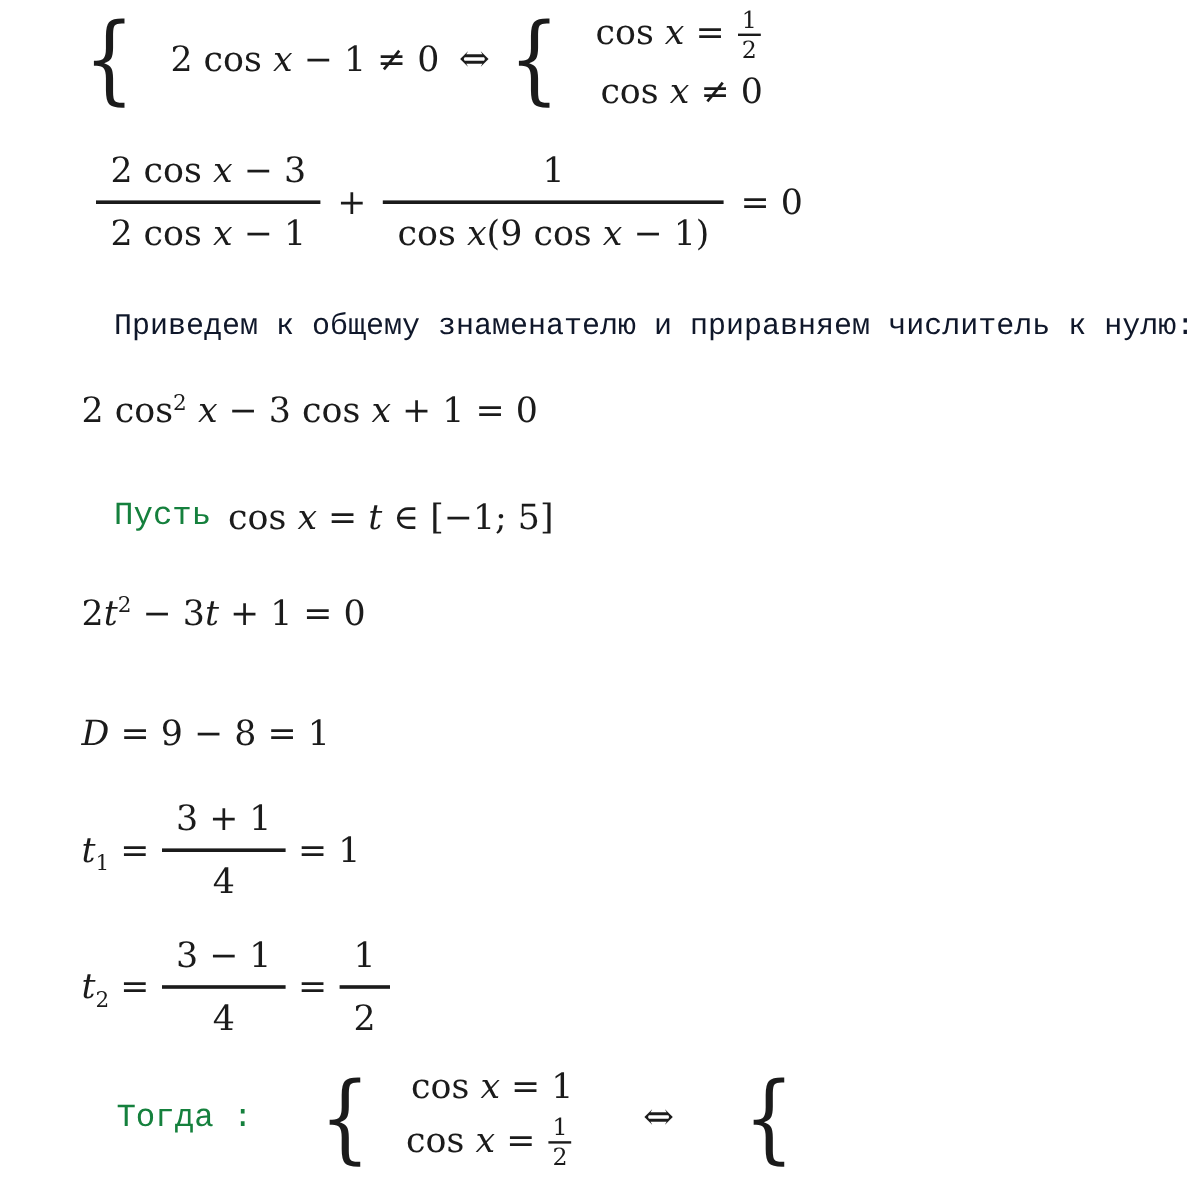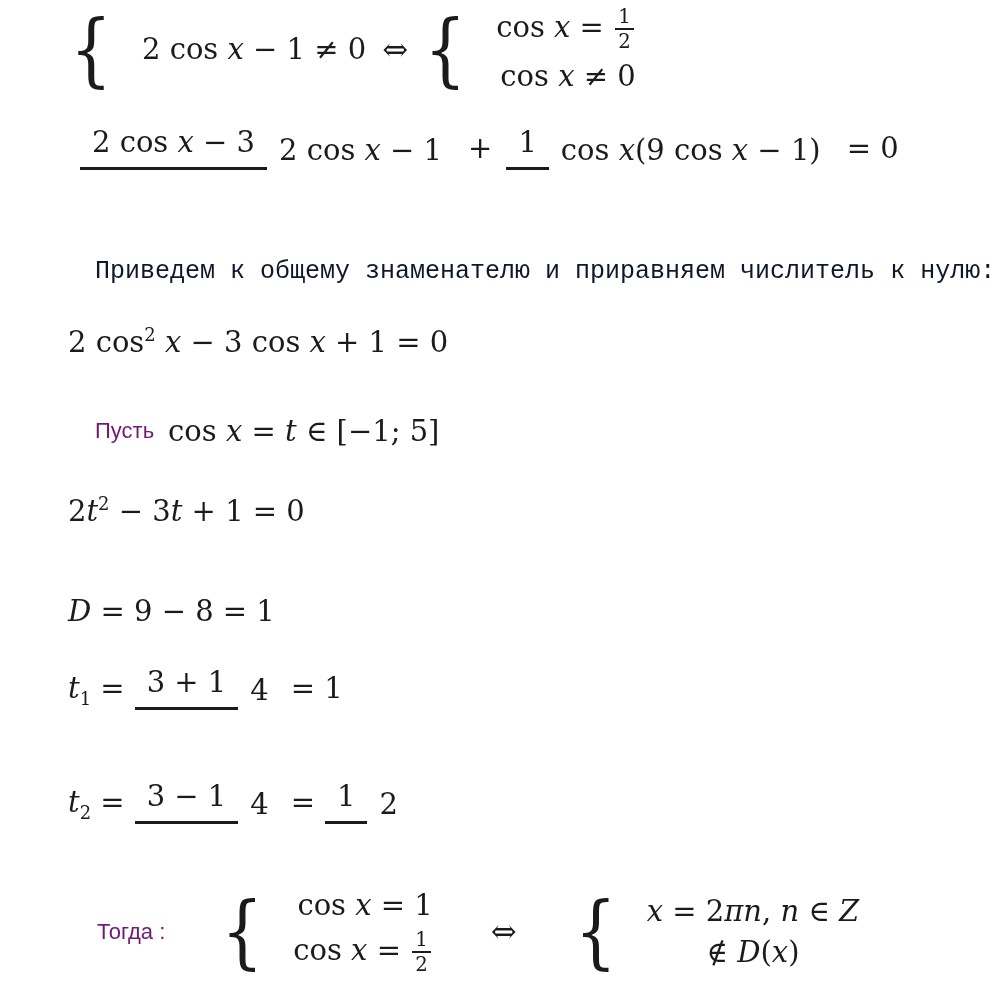--- a/index.html
+++ b/index.html
@@ -10,36 +10,36 @@
   .math{font-family:"DejaVu Serif",serif;font-size:29px;color:#1b1b1b;line-height:1.2;}
   .mi{font-style:italic;}
   sup{font-size:0.62em;line-height:0;}
   sub{font-size:0.62em;line-height:0;}
   
   .sfrac{display:inline-flex;flex-direction:column;align-items:stretch;text-align:center;
          font-size:0.68em;line-height:1.08;vertical-align:middle;margin:0 2px;}
   .sfrac .fnum{border-bottom:2px solid currentColor;padding:0 3px 1px;}
   .sfrac .fden{padding-top:1px;}
   
-  .bfrac{display:inline-flex;flex-direction:row;align-items:stretch;text-align:center;
+  .bfrac{display:inline-flex;flex-direction:column;align-items:stretch;text-align:center;
          line-height:1.15;margin:0 10px;justify-content:center;}
   .bfrac .num{padding:0 12px 8px;border-bottom:3px solid currentColor;}
   .bfrac .den{padding:8px 12px 0;}
   
   .system{display:inline-flex;align-items:center;}
   .brace{font-family:"DejaVu Serif",serif;font-size:66px;line-height:1;display:inline-block;
          transform:scaleY(1.22);margin-right:6px;font-weight:400;color:#1b1b1b;}
   .sys{display:inline-flex;flex-direction:column;gap:6px;margin-left:24px;}
   .sys.center{align-items:center;}
   .sys.left{align-items:flex-end;}
   .sys .self-center{align-self:center;}
   .iff{font-size:31px;margin:0 16px;}
   .op{margin:0 4px;}
   .text{font-family:Liberation Mono, monospace;font-size:25px;color:#0f172a;}
-  .slabel{font-family:Liberation Sans, sans-serif;font-size:22px;color:#701a75;margin-right:14px;}
+  .slabel{font-family:Liberation Mono, monospace;font-size:27px;color:#15803d;margin-right:14px;}
 </style>
 </head>
 <body>
 
 <div class="page" style="background: rgb(255, 255, 255); color: rgb(27, 27, 27);">
 
   <div class="block eq-row" style="left:70px;top:6px;">
     <div class="system">
       <span class="brace">{</span>
       <div class="sys center">
@@ -115,20 +115,16 @@
         <div class="math"><span>cos </span><span class="mi">x</span><span> = 1</span></div>
         <div class="math"><span>cos </span><span class="mi">x</span><span> = </span><span class="sfrac">
               <span class="fnum"><span>1</span></span>
               <span class="fden"><span>2</span></span>
             </span></div>
       </div>
     </div>
     <span class="math iff">⇔</span>
     <div class="system">
       <span class="brace">{</span>
-      <div class="sys left">
-        <div class="math"><span class="mi">x</span><span> = 2</span><span class="mi">π</span><span class="mi">n</span><span>, </span><span class="mi">n</span><span> ∈ </span><span class="mi">Z</span></div>
-        <div class="math self-center"><span>∉ </span><span class="mi">D</span><span>(</span><span class="mi">x</span><span>)</span></div>
-      </div>
     </div>
   </div>
 
 </div>
 
 </body></html>

